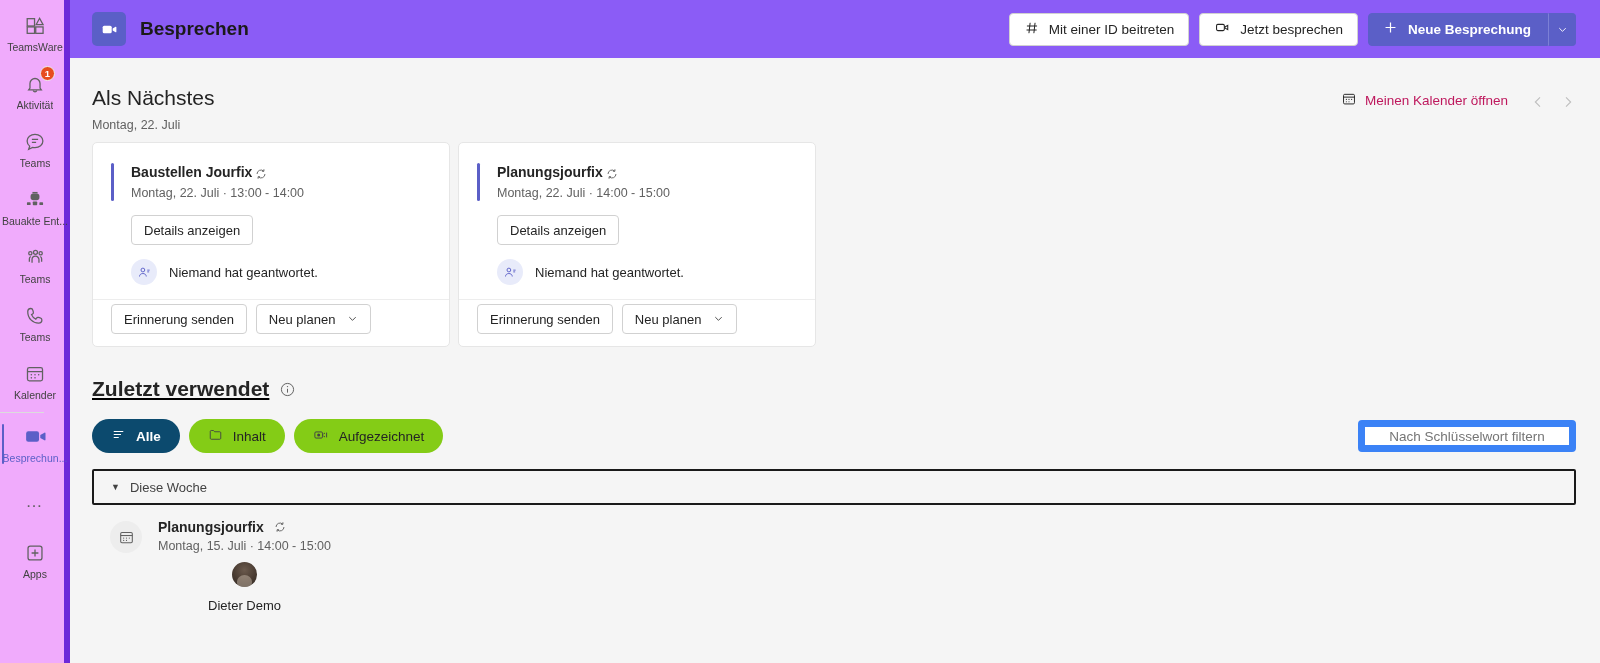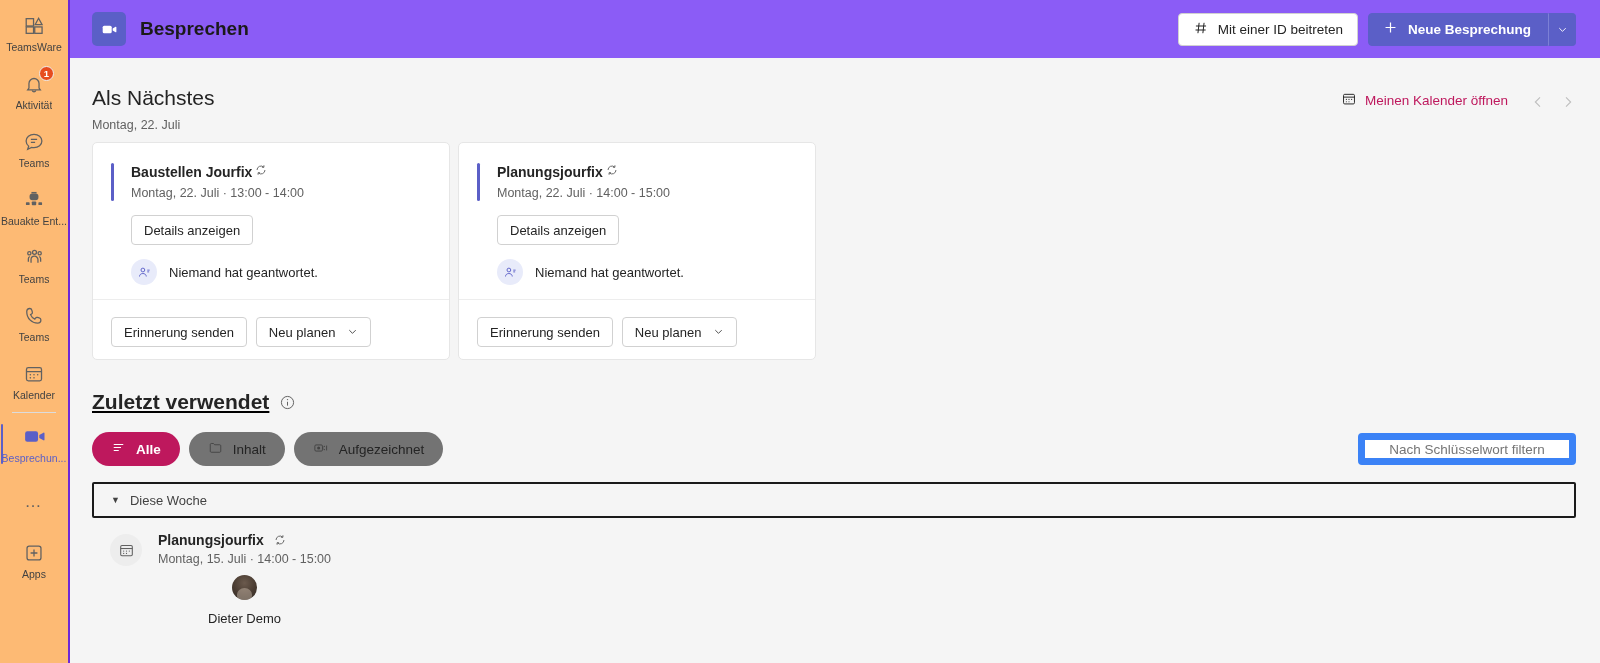--- a/index.html
+++ b/index.html
@@ -7,23 +7,23 @@
     width: 1600px; height: 663px;
     font-family: "Liberation Sans", sans-serif;
     background: #f5f5f5;
     overflow: hidden;
   }
   .app { display: flex; width: 1600px; height: 663px; background: #f5f5f5; }
 
   
   .rail {
     width: 70px; height: 663px;
-    background: #fdba74;
-    border-right: 2px solid #6d28d9;
-    display: flex; flex-direction: column; align-items: center;
+    background: #f0abfc;
+    border-right: 6px solid #6d28d9;
+    display: flex; flex-direction: column; 
     padding-top: 4px;
     flex-shrink: 0;
     position: relative;
   }
   .rail-item {
     width: 70px; height: 58px;
     display: flex; flex-direction: column;
     align-items: center; justify-content: center;
     gap: 3px; position: relative; cursor: pointer;
   }
@@ -113,60 +113,60 @@
   .mcard {
     width: 358px; background: #ffffff;
     border: 1px solid #e6e6e6; border-radius: 5px; overflow: hidden;
   }
   .mcard-body { padding: 20px 20px 14px 18px; }
   .mc-titlerow { display: flex; align-items: flex-start; }
   .mc-bar { width: 3px; align-self: stretch; min-height: 38px; background: #5b5fc7; border-radius: 2px; flex-shrink: 0; }
   .mc-texts { margin-left: 17px; }
   .mc-title {
     font-size: 14px; font-weight: bold; color: #242424;
-    display: flex; align-items: flex-start; gap: 2px; line-height: 18px;
+    display: flex; align-items: flex-end; gap: 2px; line-height: 18px;
   }
   .mc-sub { font-size: 12.5px; color: #616161; margin-top: 5px; }
   .mc-detailbtn {
     margin-top: 14px; margin-left: 20px;
     height: 30px; border: 1px solid #d1d1d1; border-radius: 4px;
     background: #fff; font-size: 13px; color: #242424;
     padding: 0 12px; cursor: pointer; display: inline-flex; align-items: center;
     font-family: "Liberation Sans", sans-serif;
   }
   .mc-resp { display: flex; align-items: center; gap: 12px; margin-top: 14px; margin-left: 20px; }
   .mc-resp-av {
     width: 26px; height: 26px; border-radius: 50%; background: #e8ebfa;
     display: flex; align-items: center; justify-content: center; color: #5b5fc7;
     flex-shrink: 0;
   }
   .mc-resp-txt { font-size: 13px; color: #242424; }
   .mcard-foot {
-    border-top: 1px solid #ededed; padding: 17px 18px 12px 18px;
+    border-top: 1px solid #ededed; padding: 4px 18px 12px 18px;
     display: flex; gap: 9px; align-items: center;
   }
   .foot-btn {
     height: 30px; border: 1px solid #d1d1d1; border-radius: 4px;
     background: #fff; font-size: 13px; color: #242424; padding: 0 12px;
     cursor: pointer; display: inline-flex; align-items: center; gap: 12px;
     font-family: "Liberation Sans", sans-serif;
   }
 
   .sec-head2 { display: flex; align-items: center; gap: 10px; margin-top: 30px; text-decoration: underline; }
   .info-icon { color: #616161; display: inline-flex; }
 
   .pillrow { display: flex; align-items: center; margin-top: 18px; }
   .pill {
-    height: 34px; border-radius: 18px; background: #737373;
+    height: 34px; border-radius: 18px; background: #84cc16;
     display: inline-flex; align-items: center; gap: 10px;
     padding: 0 19px; margin-right: 9px; font-size: 13.5px;
     color: #242424; cursor: pointer; border: none;
     font-family: "Liberation Sans", sans-serif;
   }
-  .pill.active { background: #be185d; color: #ffffff; font-weight: bold; }
+  .pill.active { background: #0c4a6e; color: #ffffff; font-weight: bold; }
   .pillrow .spacer { flex: 1; }
   .keyword-btn {
     height: 32px; min-width: 218px; border: 7px solid #3b82f6; border-radius: 4px;
     background: #ffffff; color: #757575; font-size: 13.5px;
     display: inline-flex; align-items: center; justify-content: center;
     cursor: pointer; font-family: "Liberation Sans", sans-serif;
   }
 
   .list-wrap { margin-top: 16px; }
   .group-head {
@@ -338,20 +338,29 @@
 
         <button class="btn">
           <span>
             <svg width="16" height="16" viewBox="0 0 24 24" fill="none" stroke="#242424" stroke-width="1.5">
               <path d="M9.2 4.2 7.4 19.8M16.6 4.2l-1.8 15.6M4.4 9h15.2M3.8 15h15.2"></path>
             </svg>
           </span>
           <span>Mit einer ID beitreten</span>
         </button>
 
+        <button class="btn">
+          <span>
+            <svg width="17" height="17" viewBox="0 0 24 24" fill="none" stroke="#242424" stroke-width="1.5">
+              <rect x="3.6" y="7.6" width="11" height="8.8" rx="1.8"></rect>
+              <path d="M15.4 11.2l4-2.3v6.2l-4-2.3z"></path>
+            </svg>
+          </span>
+          <span>Jetzt besprechen</span>
+        </button>
 
         <span class="split">
           <button class="btn btn-primary">
             <span>
               <svg width="17" height="17" viewBox="0 0 24 24" fill="none" stroke="#ffffff" stroke-width="1.7">
                 <path d="M12 5v14M5 12h14"></path>
               </svg>
             </span>
             <span>Neue Besprechung</span>
           </button>

